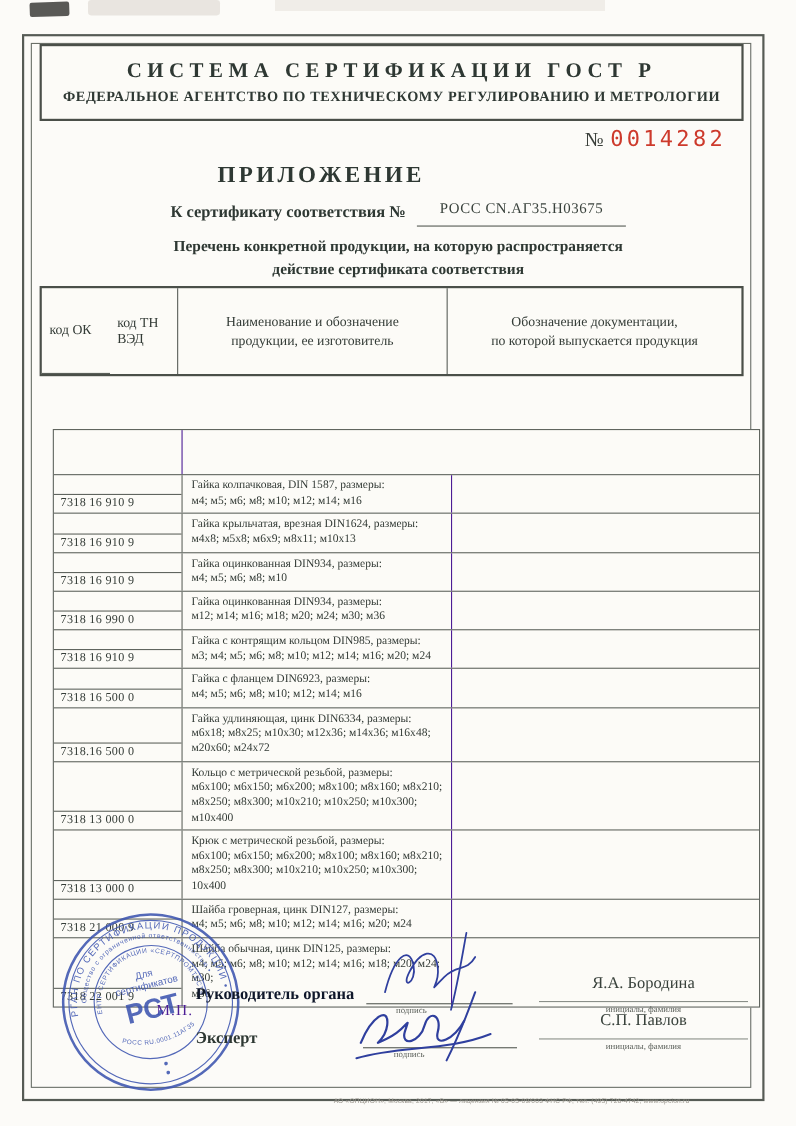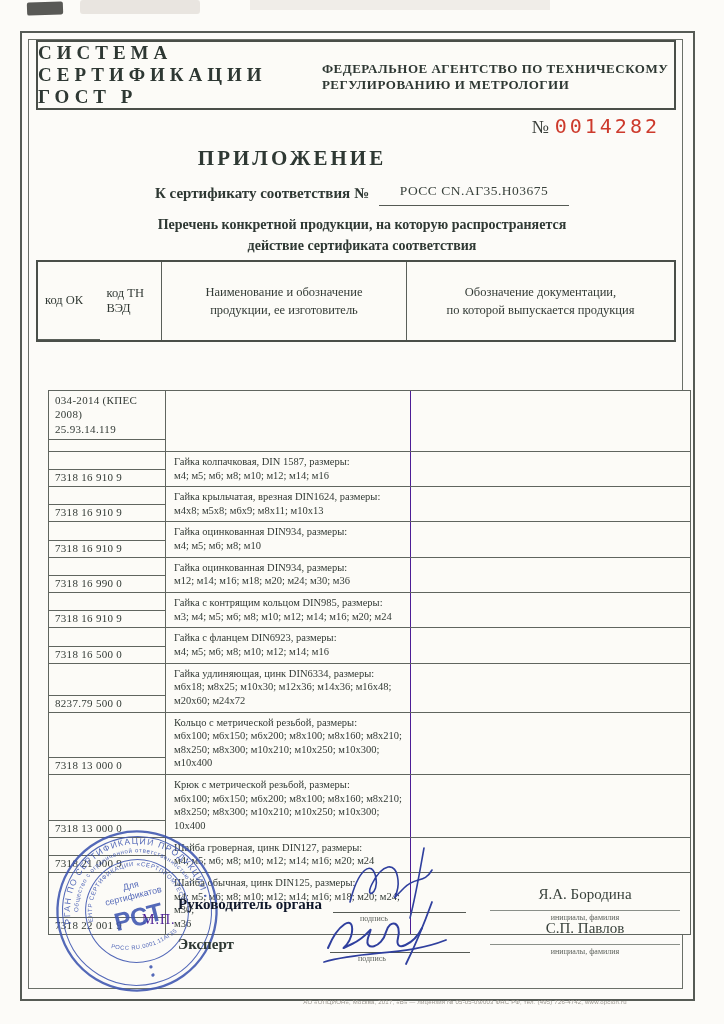--- a/index.html
+++ b/index.html
@@ -15,21 +15,21 @@
   .smudge3{position:absolute;left:250px;top:0;width:300px;height:10px;background:#e3dfd8;opacity:.5;}
   
   .frame-outer{position:absolute;left:20px;top:31px;width:671px;height:966px;border:2px solid #565b55;}
   .frame-inner{position:absolute;left:28px;top:39px;width:653px;height:948px;border:1px solid #6a6f68;}
 
   .abs{position:absolute;}
   .pre{white-space:pre-line;}
 
   
   .head-box{left:36px;top:40px;width:636px;height:66px;border:2px solid #4a4f49;
-    display:flex;flex-direction:row;justify-content:center;align-items:center;background:#fcfbf7;}
+    display:flex;flex-direction:column;justify-content:center;align-items:center;background:#fcfbf7;}
   .sys-title{font-size:19px;font-weight:bold;letter-spacing:5px;color:#2e3833;}
   .agency-title{font-size:13px;font-weight:bold;letter-spacing:.5px;margin-top:4px;color:#2e3833;}
 
   
   .formnum{left:0;top:114px;width:660px;text-align:right;}
   .formnum .pfx{font-size:18px;color:#3a3f3a;margin-right:6px;}
   .formnum .num{font-family:"DejaVu Sans Mono","Liberation Mono",monospace;font-size:20px;color:#cd3a2c;letter-spacing:3px;}
 
   .doc-title{left:0;top:146px;width:584px;text-align:center;font-size:21px;font-weight:bold;letter-spacing:3px;color:#2e3833;}
 
@@ -122,25 +122,20 @@
     <div class="b">код ТН ВЭД</div>
   </div>
   <div class="hc2 pre">Наименование и обозначение
 продукции, ее изготовитель</div>
   <div class="hc3 pre">Обозначение документации,
 по которой выпускается продукция</div>
 </div>
 
 <div class="abs btable">
   <div class="trow r0">
-    <div class="cell lc lc-first">
-      <div class="code pre">034-2014 (КПЕС 2008)
-25.93.14.119</div>
-      <div class="sp"></div>
-    </div>
     <div class="cell mc"></div>
     <div class="cell rc"></div>
   </div>
 
   <div class="trow r2">
     <div class="cell lc">
         <div class="sp"></div>
         <div class="code">7318 16 910 9</div>
       </div>
     <div class="cell mc pre">Гайка колпачковая, DIN 1587, размеры:
@@ -188,21 +183,21 @@
         <div class="sp"></div>
         <div class="code">7318 16 500 0</div>
       </div>
     <div class="cell mc pre">Гайка с фланцем DIN6923, размеры:
 м4; м5; м6; м8; м10; м12; м14; м16</div>
     <div class="cell rc"></div>
   </div>
   <div class="trow r3">
     <div class="cell lc">
         <div class="sp"></div>
-        <div class="code">8237.79 500 0</div>
+        <div class="code">7318.16 500 0</div>
       </div>
     <div class="cell mc pre">Гайка удлиняющая, цинк DIN6334, размеры:
 м6х18; м8х25; м10х30; м12х36; м14х36; м16х48;
 м20х60; м24х72</div>
     <div class="cell rc"></div>
   </div>
   <div class="trow r3">
     <div class="cell lc">
         <div class="sp"></div>
         <div class="code">7318 13 000 0</div>

